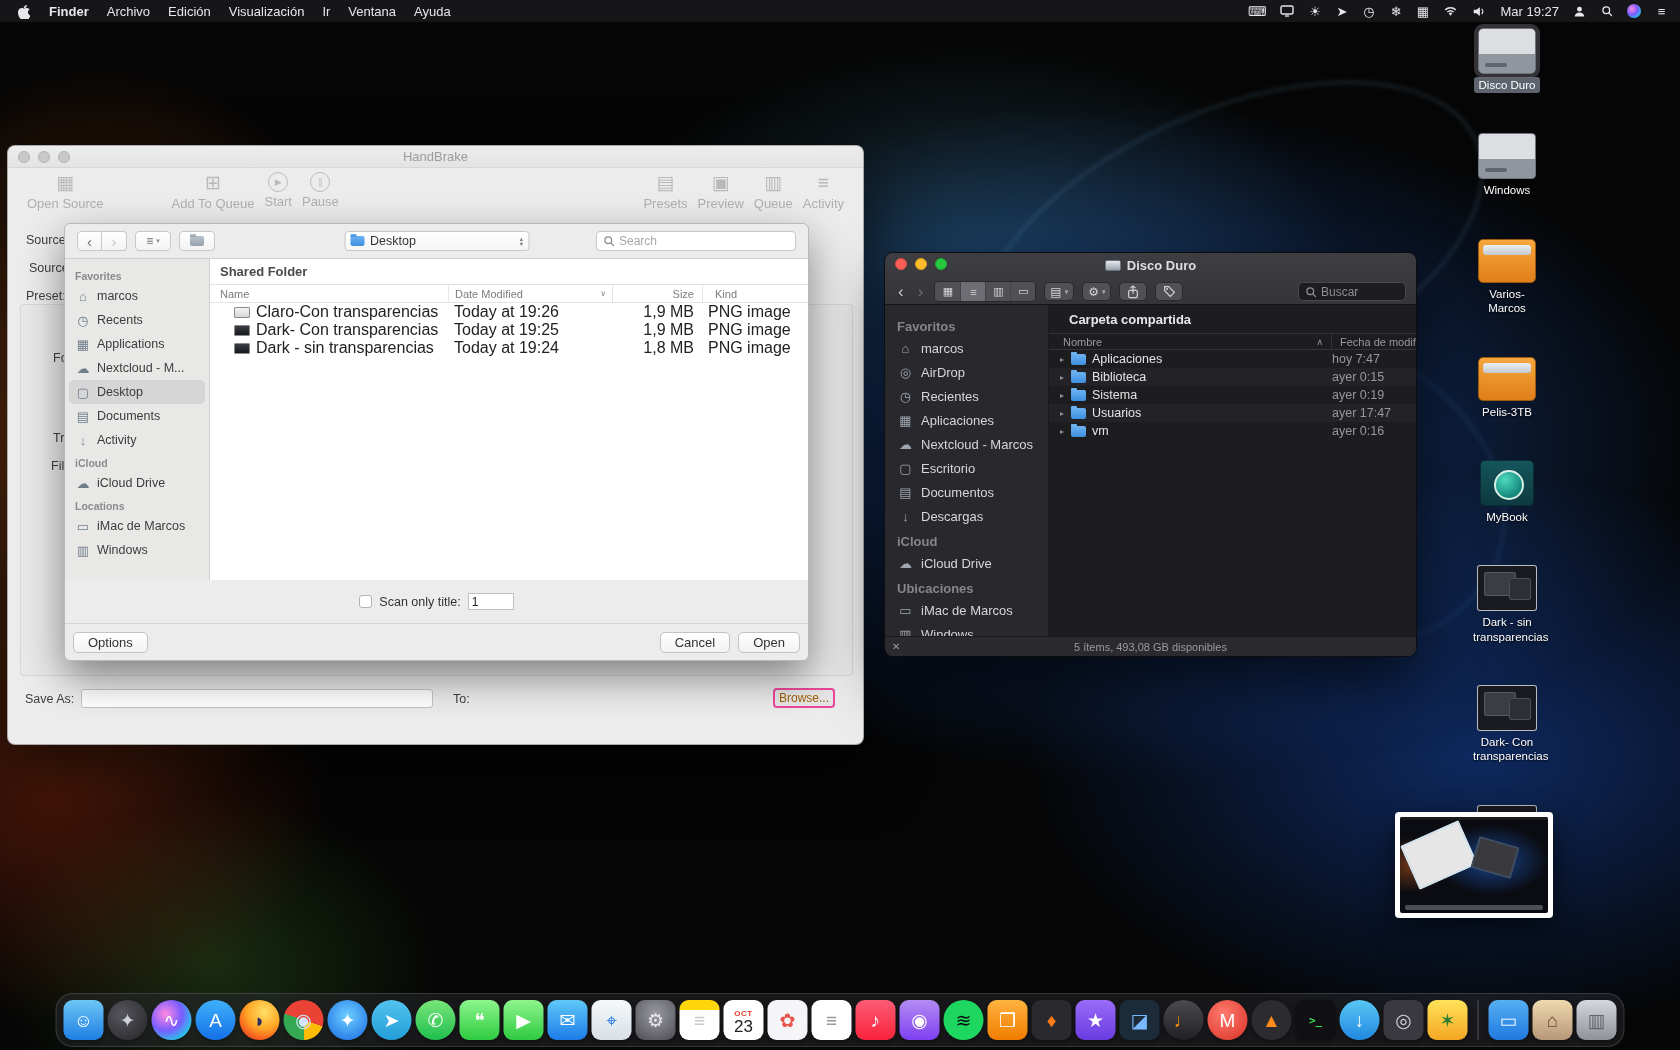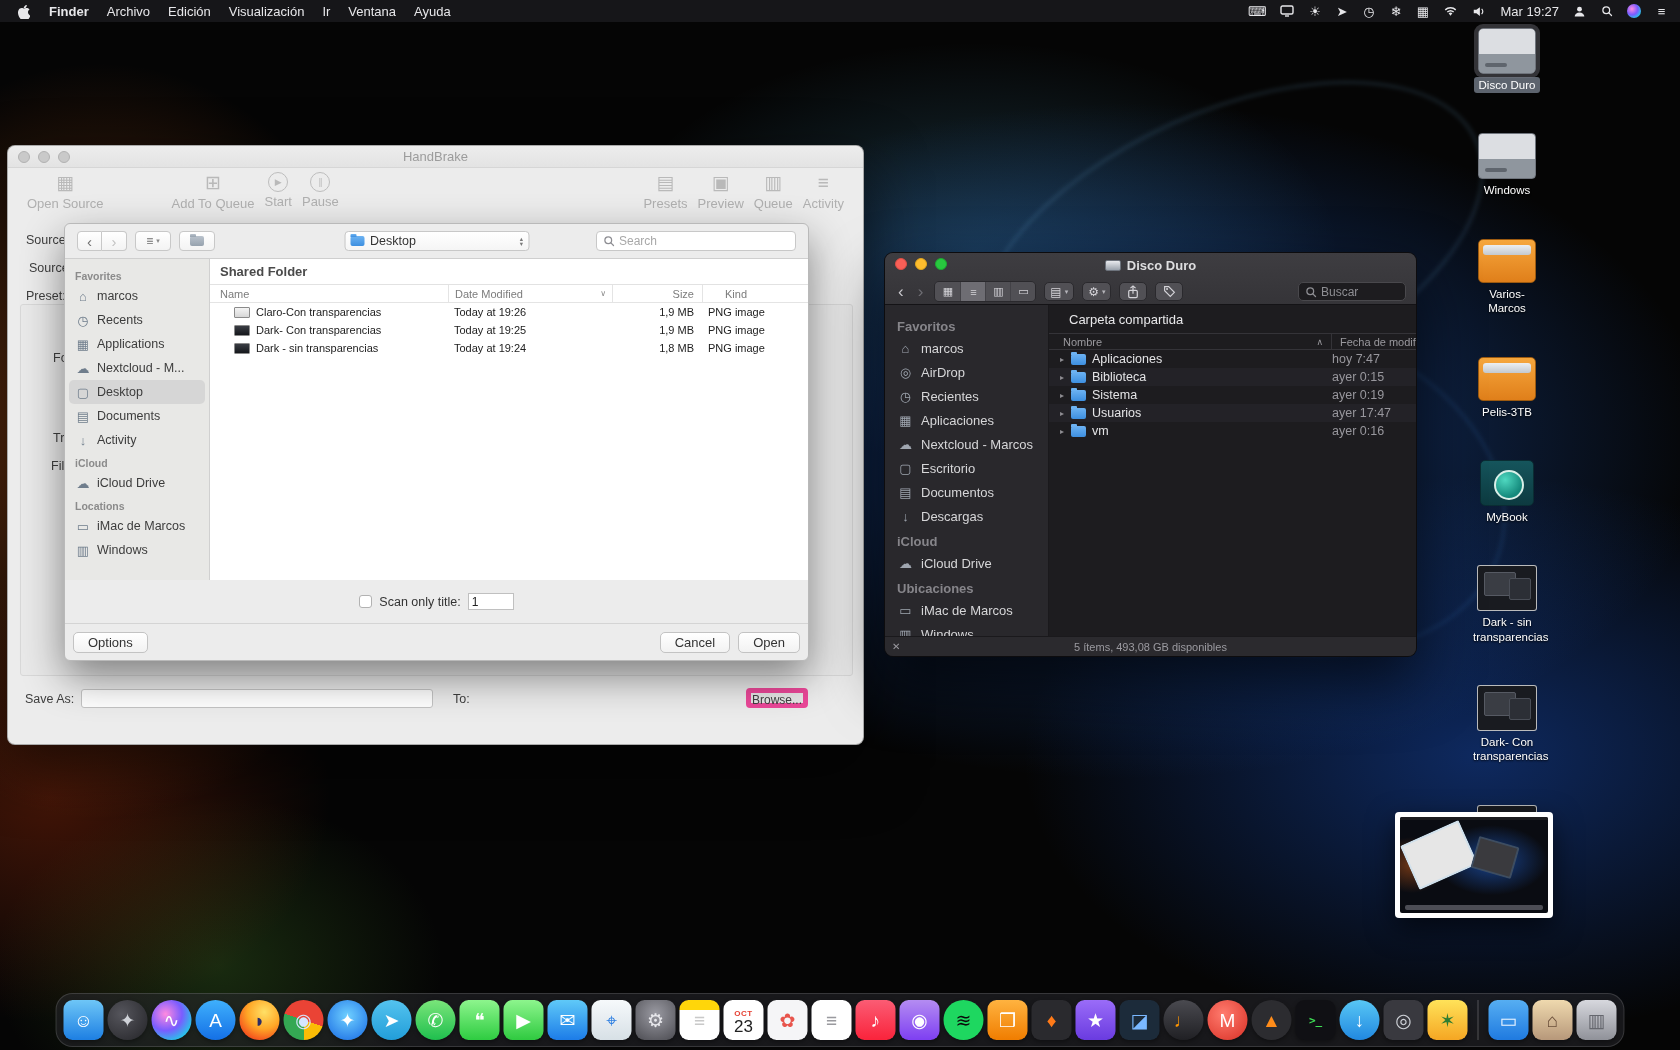--- a/index.html
+++ b/index.html
@@ -47,21 +47,21 @@
   .hb-tools-left,.hb-tools-right{display:flex;align-items:flex-start;}
   .hb-tools-right{margin-left:auto;}
   .hb-tool{display:flex;flex-direction:column;align-items:center;gap:2px;color:#b6b6b6;padding:0 5px;}
   .hb-tool .ticon{font-size:19px;line-height:22px;height:22px;color:#b9b9b9;}
   .hb-tool .ticon.ring{border:1.5px solid #bdbdbd;border-radius:50%;width:20px;height:20px;font-size:9px;display:flex;align-items:center;justify-content:center;}
   .hb-tool .tlabel{font-size:13px;color:#b0b0b0;white-space:nowrap;}
   .hb-tool.gap{margin-left:58px;}
   .hb-abs{position:absolute;font-size:12.5px;color:#3e3e3e;white-space:nowrap;}
   .hb-panel{position:absolute;left:12px;top:158px;width:833px;height:372px;border:1px solid #d8d8d8;background:#e9e9e9;border-radius:3px;}
   .hb-input{position:absolute;height:19px;background:#fff;border:1px solid #c4c4c4;border-radius:3px;font-size:12px;padding:0 4px;color:#222;outline:none;}
-  .hb-browse{position:absolute;left:738px;top:542px;width:62px;height:20px;background:#e7e7e7;border:5px solid #ec4899;border-radius:4px;font-size:12px;color:#404040;}
+  .hb-browse{position:absolute;left:765px;top:542px;width:62px;height:20px;background:#e7e7e7;border:2px solid #ec4899;border-radius:4px;font-size:12px;color:#a16207;}
 
   
   .hb-sheet{position:absolute;left:56px;top:77px;width:745px;height:438px;background:#ececec;border:1px solid #b9b9b9;border-radius:6px;box-shadow:0 16px 40px rgba(0,0,0,.45);display:flex;flex-direction:column;z-index:3;}
   .sheet-toolbar{height:34px;display:flex;align-items:center;padding:0 12px;gap:8px;position:relative;}
   .nav-seg{display:flex;}
   .nav-btn{width:25px;height:20px;background:linear-gradient(#fff,#f3f3f3);border:1px solid #c8c8c8;color:#6f6f6f;display:flex;align-items:center;justify-content:center;font-size:15px;line-height:1;}
   .nav-btn.back{border-radius:4px 0 0 4px;}
   .nav-btn.fwd{border-radius:0 4px 4px 0;border-left:none;color:#c2c2c2;}
   .tb-btn{height:20px;min-width:36px;background:linear-gradient(#fff,#f3f3f3);border:1px solid #c8c8c8;border-radius:4px;display:inline-flex;align-items:center;justify-content:center;gap:3px;color:#6e6e6e;font-size:12px;padding:0 5px;}
   .tb-btn .carat{font-size:7px;color:#8a8a8a;}
@@ -83,23 +83,23 @@
   .sb-item.selected{background:#d6d6d6;border-radius:5px;margin:0 4px;padding:0 6px;}
   .sb-icon{width:16px;text-align:center;color:#6f7d8c;font-size:13px;flex:none;}
   .sb-lbl{overflow:hidden;text-overflow:ellipsis;}
   .sheet-files{flex:1;background:#fff;display:flex;flex-direction:column;overflow:hidden;}
   .files-header{height:26px;display:flex;align-items:center;padding:0 10px;font-size:13px;font-weight:bold;color:#4a4a4a;border-bottom:1px solid #e2e2e2;}
   .files-cols{height:18px;display:flex;align-items:center;font-size:11px;color:#7c7c7c;border-bottom:1px solid #e4e4e4;}
   .col-name{flex:0 0 238px;padding-left:10px;}
   .col-date{flex:0 0 164px;border-left:1px solid #e4e4e4;padding-left:6px;display:flex;align-items:center;height:100%;}
   .col-date .sort{margin-left:auto;padding-right:6px;font-size:8px;color:#8a8a8a;}
   .col-size{flex:0 0 90px;border-left:1px solid #e4e4e4;text-align:right;padding-right:8px;height:100%;display:flex;align-items:center;justify-content:flex-end;}
-  .col-kind{flex:1;border-left:1px solid #e4e4e4;padding-left:22px;height:100%;display:flex;align-items:center;}
+  .col-kind{flex:1;border-left:1px solid #e4e4e4;padding-left:12px;height:100%;display:flex;align-items:center;}
   .files-rows{flex:1;}
-  .file-row{height:18px;display:flex;align-items:center;font-size:11px;color:#222;}
+  .file-row{height:18px;display:flex;align-items:center;font-size:16px;color:#222;}
   .file-row .c-name{flex:0 0 238px;display:flex;align-items:center;gap:6px;padding-left:24px;overflow:hidden;white-space:nowrap;}
   .file-row .c-date{flex:0 0 164px;padding-left:6px;}
   .file-row .c-size{flex:0 0 90px;text-align:right;padding-right:8px;}
   .file-row .c-kind{flex:1;padding-left:6px;}
   .thumb{width:16px;height:11px;border-radius:1px;border:1px solid #8a8a8a;flex:none;}
   .thumb.light{background:linear-gradient(#f4f4f4,#d6d6d6);}
   .thumb.dark{background:linear-gradient(#3a3d44,#15171b);}
   .scan-row{height:44px;display:flex;align-items:center;justify-content:center;gap:7px;font-size:12.5px;color:#333;border-bottom:1px solid #d4d4d4;}
   .checkbox{width:13px;height:13px;background:#fff;border:1px solid #b2b2b2;border-radius:3px;display:inline-block;}
   .scan-field{width:46px;height:17px;border:1px solid #c0c0c0;background:#fff;font-size:12px;padding:0 3px;color:#222;outline:none;}
@@ -123,21 +123,21 @@
   .f-btn .carat{font-size:7px;color:#b5b4ba;}
   .search-field.dark{width:108px;height:19px;background:#1d1c1f;border:1px solid #49484c;border-radius:5px;margin-left:auto;}
   .search-field.dark input{color:#cfcfd4;font-size:12px;}
   .search-field.dark input::placeholder{color:#8e8e93;}
   .f-body{flex:1;display:flex;overflow:hidden;}
   .f-sidebar{width:164px;background:#29282c;padding-top:8px;font-size:13px;color:#d6d6d8;border-right:1px solid #1a191c;overflow:hidden;}
   .fsb-title{font-size:13px;color:#86858a;font-weight:bold;padding:6px 12px 2px;}
   .fsb-item{display:flex;align-items:center;gap:7px;height:24px;padding:0 12px;white-space:nowrap;overflow:hidden;}
   .fsb-icon{width:17px;color:#9fa6b0;font-size:13px;text-align:center;flex:none;}
   .f-main{flex:1;background:#1d1c1f;display:flex;flex-direction:column;overflow:hidden;}
-  .f-header{height:28px;display:flex;align-items:center;padding:0 20px;font-size:13px;font-weight:normal;color:#e8e8ea;}
+  .f-header{height:28px;display:flex;align-items:center;padding:0 20px;font-size:13px;font-weight:bold;color:#e8e8ea;}
   .f-cols{height:17px;display:flex;font-size:11px;color:#9a999e;border-top:1px solid #343338;border-bottom:1px solid #343338;align-items:center;}
   .f-col-name{flex:0 0 282px;padding:0 8px 0 14px;display:flex;align-items:center;justify-content:space-between;height:100%;}
   .f-col-name .sort{font-size:9px;color:#9a999e;}
   .f-col-date{flex:1;border-left:1px solid #343338;padding-left:8px;height:100%;display:flex;align-items:center;white-space:nowrap;overflow:hidden;}
   .f-rows{flex:1;}
   .f-row{height:18px;display:flex;align-items:center;font-size:12.5px;color:#e4e4e6;}
   .f-row:nth-child(even){background:#232227;}
   .disc{width:14px;text-align:center;font-size:8px;color:#8e8d92;margin-left:6px;flex:none;}
   .ficon{width:15px;height:11px;border-radius:2px;background:linear-gradient(#6cb2f2,#3d8fe0);position:relative;margin:0 6px 0 2px;flex:none;}
   .ficon::before{content:"";position:absolute;left:0;top:-2px;width:6px;height:3px;border-radius:1px 1px 0 0;background:#6cb2f2;}

